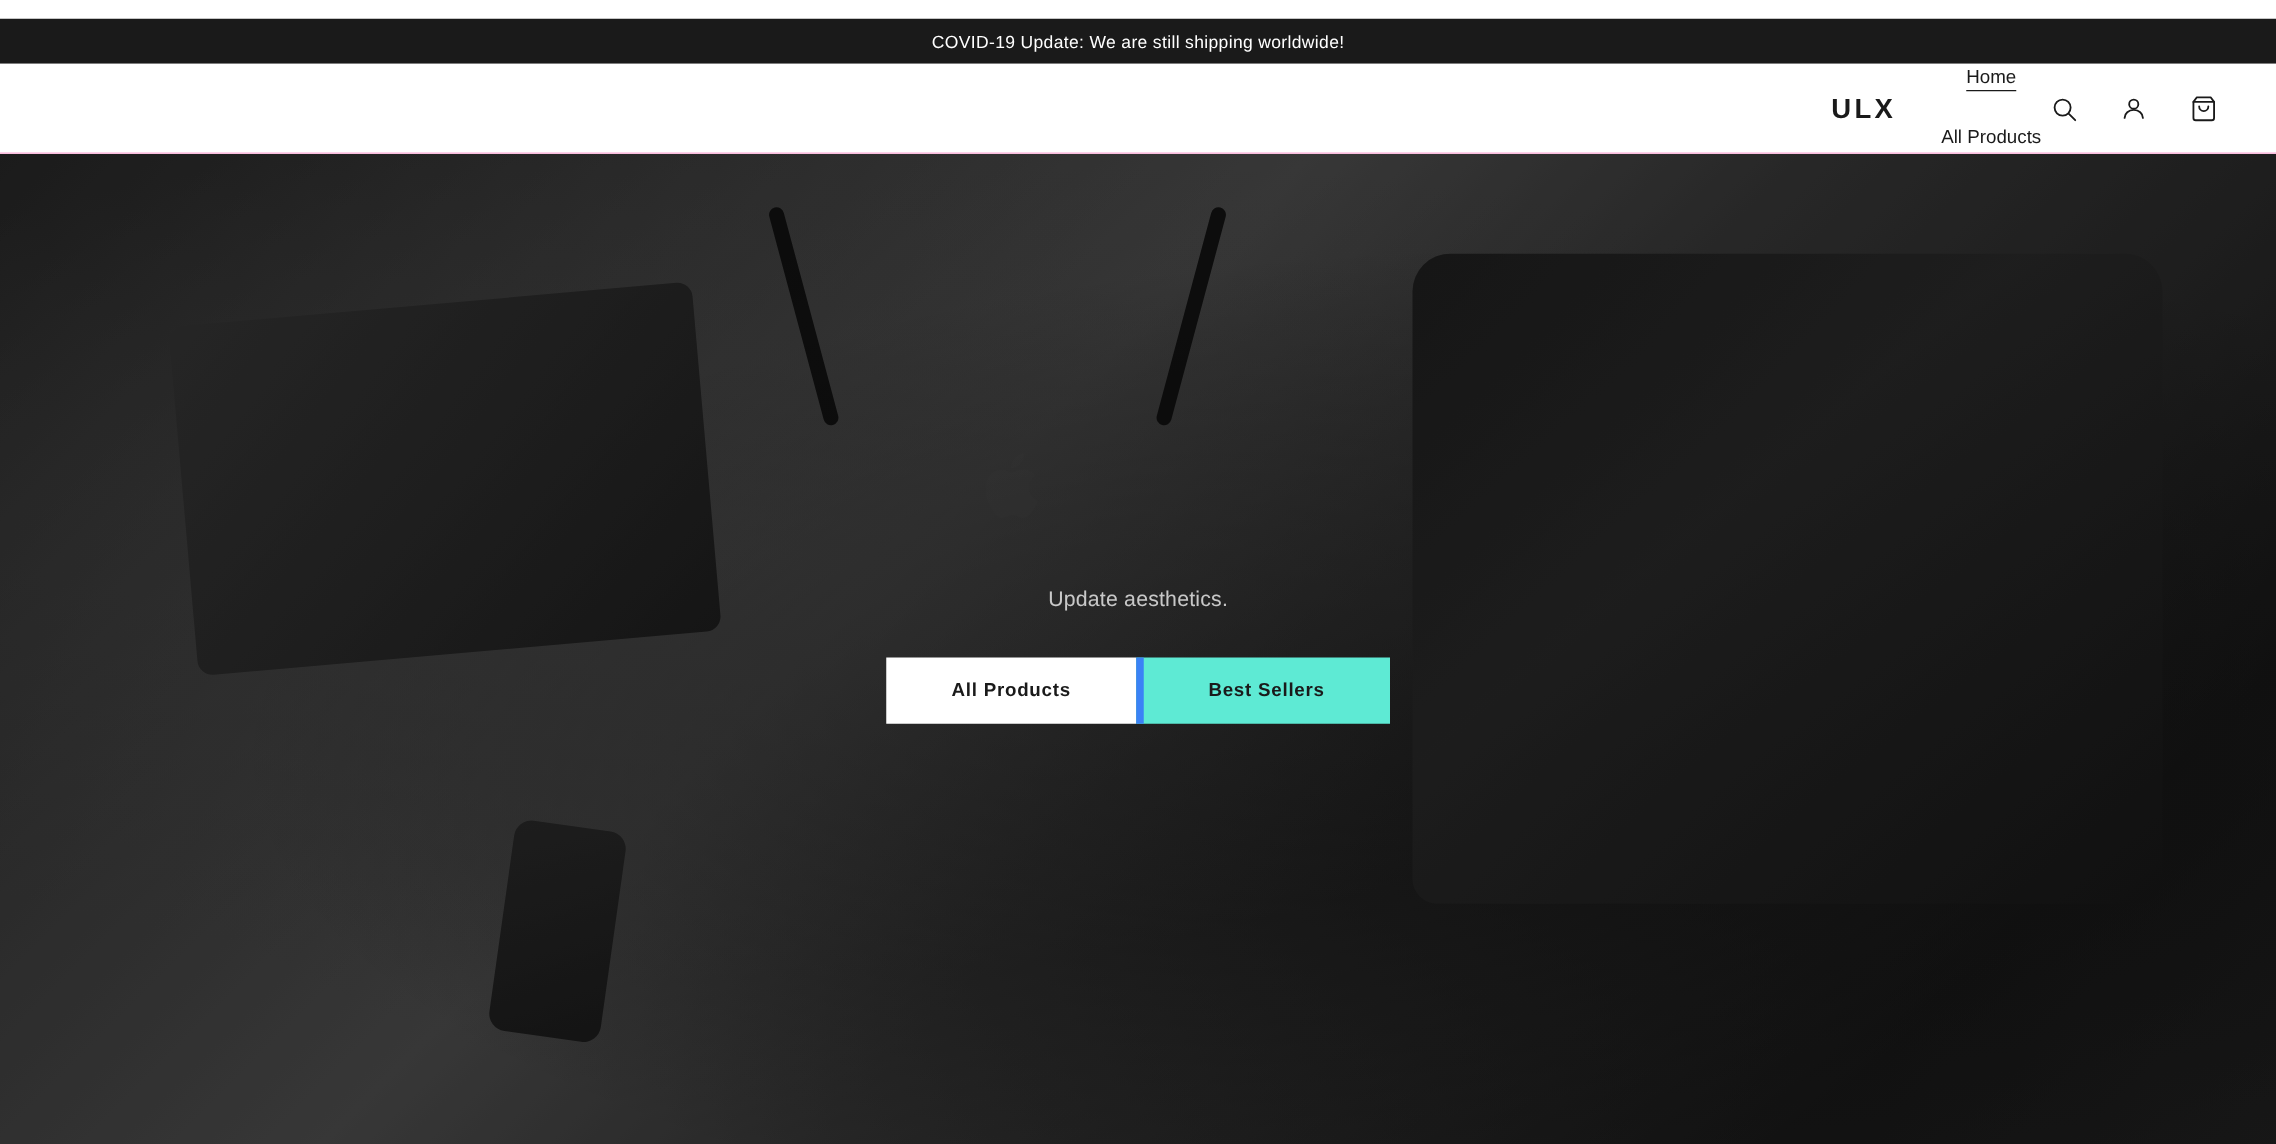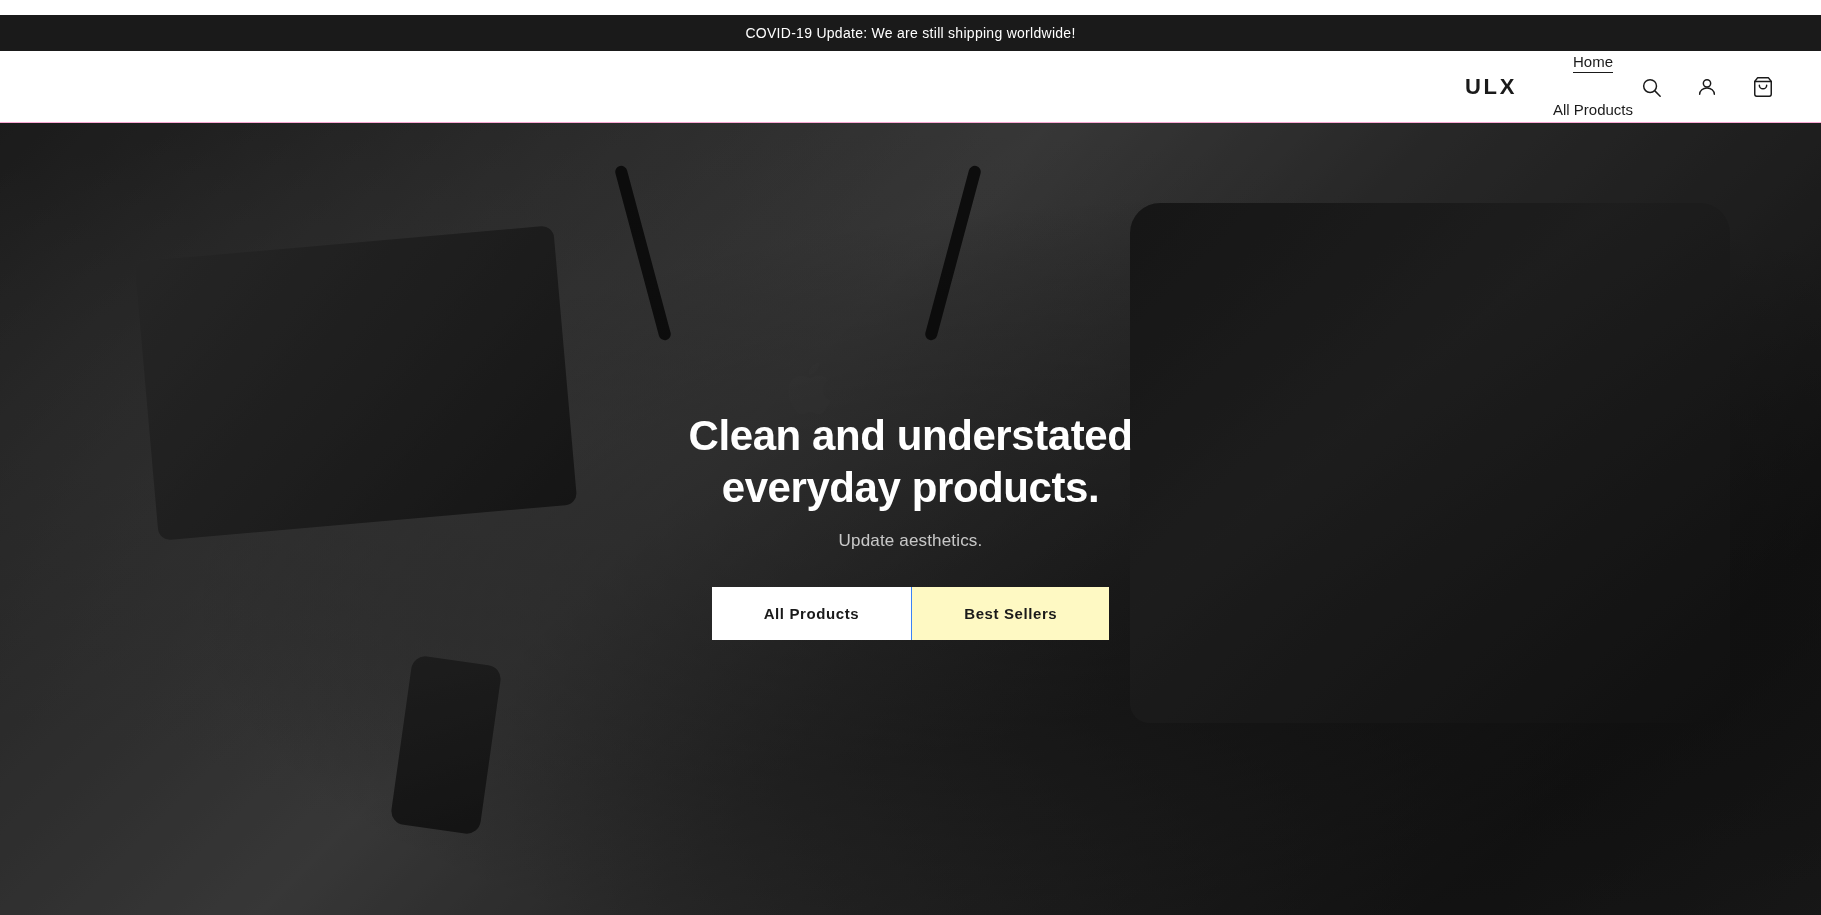--- a/index.html
+++ b/index.html
@@ -249,23 +249,23 @@
       border: none;
       transition: background 0.2s;
     }
 
     .hero-btn-primary {
       background: #ffffff;
       color: #1a1a1a;
     }
 
     .hero-btn-secondary {
-      background: #fef9c3;
-      color: #1a1a1a;
-      border-left: 1px solid #3b82f6;
+      background: #5eead4;
+      color: #1a1a1a;
+      border-left: 6px solid #3b82f6;
     }
   </style>
 </head>
 <body>
 
 <div class="announcement-bar">
   <span>COVID-19 Update: We are still shipping worldwide!</span>
 </div>
 
 <header class="header">
@@ -317,20 +317,19 @@
   <div class="phone-shape"></div>
 
   <div class="main-bag"></div>
 
   <div class="handle-left"></div>
   <div class="handle-right"></div>
 
   <div class="hero-dark-overlay"></div>
 
   <div class="hero-content">
-    <h1 class="hero-title">Clean and understated everyday products.</h1>
     <p class="hero-subtitle">Update aesthetics.</p>
     <div class="hero-buttons">
       <button class="hero-btn hero-btn-primary">All Products</button>
       <button class="hero-btn hero-btn-secondary">Best Sellers</button>
     </div>
   </div>
 </section>
 
 </body></html>

